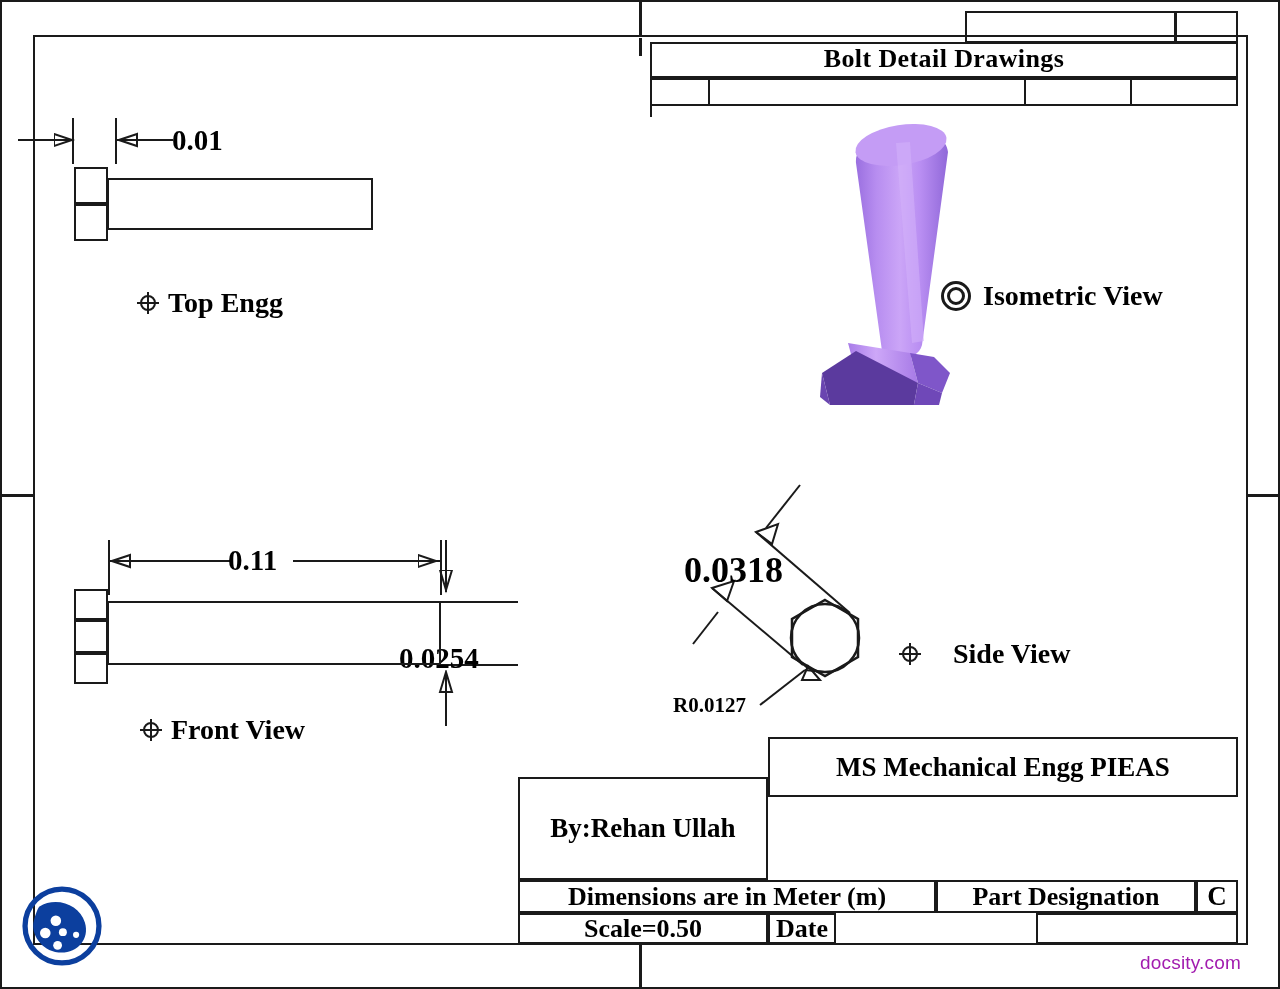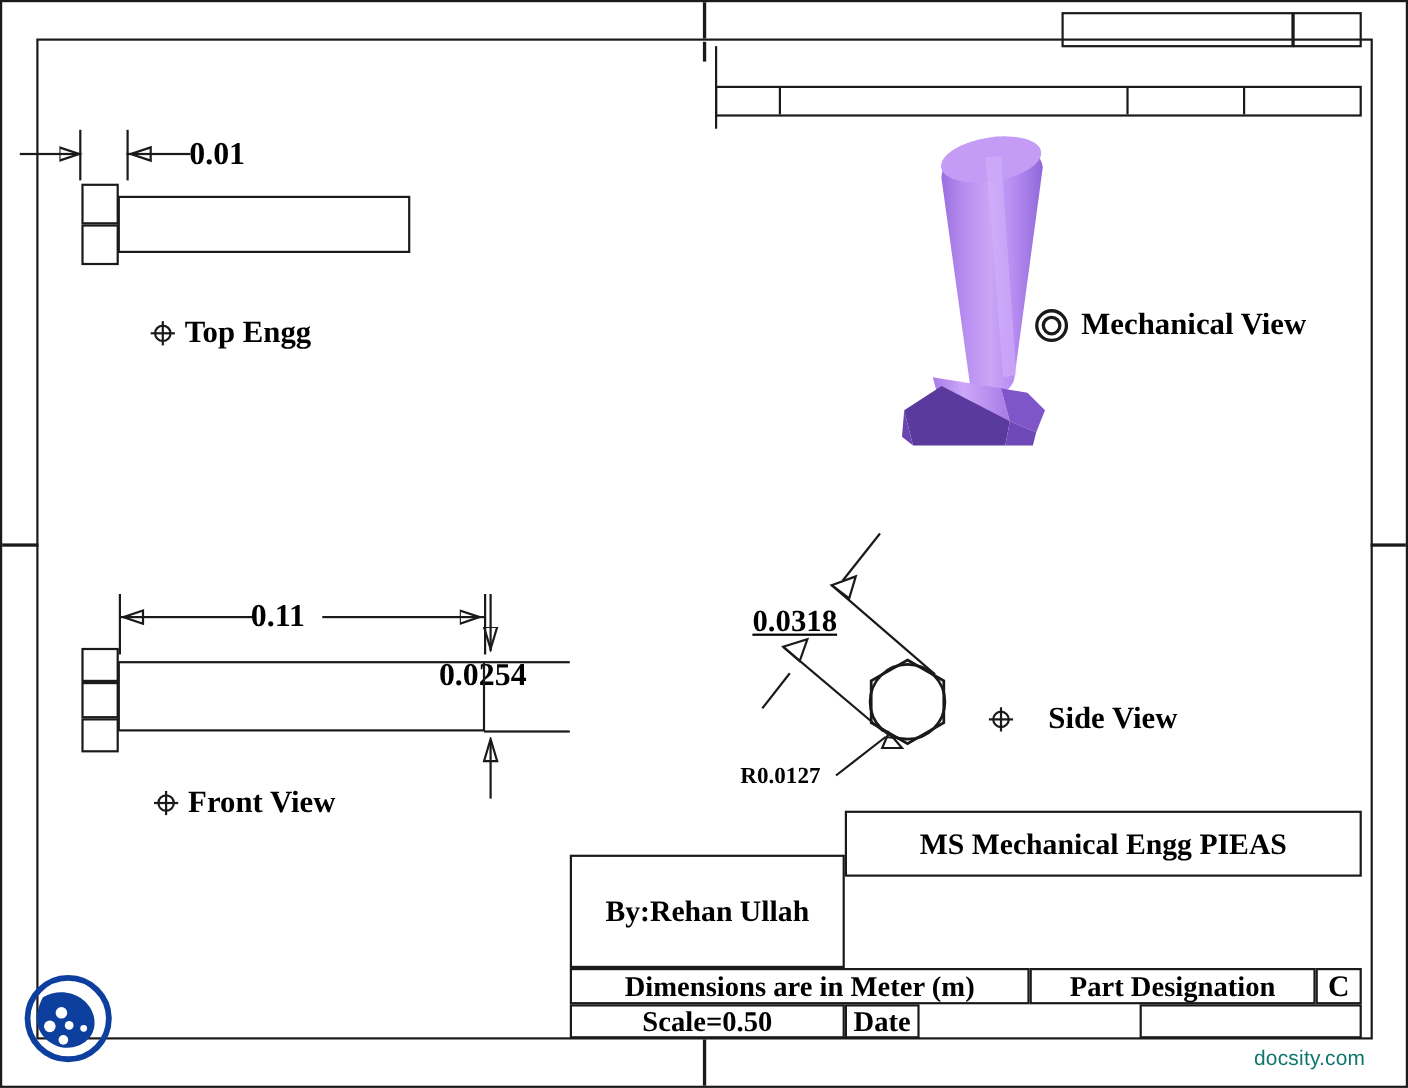--- a/index.html
+++ b/index.html
@@ -94,41 +94,44 @@
   .c-partdes  {left:418px;top:143px;width:260px;height:33px;font-size:26px;}
   .c-rev      {left:678px;top:143px;width:42px; height:33px;font-size:27px;}
   .c-scale    {left:0;   top:176px;width:250px;height:31px; font-size:26px;}
   .c-datelbl  {left:250px;top:176px;width:68px; height:31px;font-size:26px;}
   .c-dateval  {left:318px;top:176px;width:200px;height:31px;font-size:26px;}
   .c-blank    {left:518px;top:176px;width:202px;height:31px;}
 
   
   .brand-logo{position:absolute;left:18px;top:882px;width:88px;height:88px;}
   .brand-text{
-    position:absolute;left:1140px;top:952px;font-size:19px;color:#0f766e;
+    position:absolute;left:1140px;top:952px;font-size:19px;color:#a21caf;
     font-family:"Liberation Sans", sans-serif;letter-spacing:.2px;
   }
 </style>
 </head>
 <body>
 
 <div class="sheet">
 
   <div class="outer-border"></div>
   <div class="inner-frame"></div>
 
   <div class="tick tick-left"></div>
   <div class="tick tick-right"></div>
   <div class="tick tick-top"></div>
   <div class="tick tick-top2"></div>
   <div class="tick tick-bottom"></div>
 
   <div class="hdr-box hdr-top-a"></div>
   <div class="hdr-box hdr-top-b"></div>
 
+  <div class="title-strip">
+    <span class="title-text">Bolt Detail Drawings</span>
+  </div>
 
   <div class="hdr-vline"></div>
 
   <div class="hdr-row">
     <div class="hdr-cell hc1"></div>
     <div class="hdr-cell hc2"></div>
     <div class="hdr-cell hc3"></div>
     <div class="hdr-cell hc4"></div>
   </div>
 
@@ -179,21 +182,21 @@
     <div class="ln hln" style="left:440px;top:601px;width:78px;"></div>
     <div class="ln hln" style="left:440px;top:664px;width:78px;"></div>
     <div class="ln vln" style="left:445px;top:540px;height:52px;"></div>
     <div class="ln vln" style="left:445px;top:674px;height:52px;"></div>
     <svg style="position:absolute;left:437px;top:570px;" width="18" height="24">
       <polygon points="3,0 9,20 15,0" fill="none" stroke="#1a1a1a" stroke-width="2"></polygon>
     </svg>
     <svg style="position:absolute;left:437px;top:670px;" width="18" height="24">
       <polygon points="3,22 9,2 15,22" fill="none" stroke="#1a1a1a" stroke-width="2"></polygon>
     </svg>
-    <span class="dim-text" style="left:399px;top:600px;font-size:29px;">0.0254</span>
+    <span class="dim-text" style="left:399px;top:644px;font-size:29px;">0.0254</span>
 
     <div class="box" style="left:74px;top:589px;width:34px;height:31px;"></div>
     <div class="box" style="left:74px;top:620px;width:34px;height:33px;"></div>
     <div class="box" style="left:74px;top:653px;width:34px;height:31px;"></div>
 
     <div class="box" style="left:107px;top:601px;width:334px;height:64px;"></div>
 
     <div class="view-label" style="left:140px;top:716px;font-size:28px;align-items:center;">
       <span class="ico-cross">
         <span class="bar-h"></span>
@@ -217,21 +220,21 @@
 
       <line x1="33" y1="164" x2="58" y2="132" stroke="#1a1a1a" stroke-width="2"></line>
       <line x1="52" y1="108" x2="143" y2="185" stroke="#1a1a1a" stroke-width="2"></line>
       <polygon points="52,108 74,101 67,121" fill="none" stroke="#1a1a1a" stroke-width="2"></polygon>
 
       <line x1="100" y1="225" x2="145" y2="190" stroke="#1a1a1a" stroke-width="2"></line>
       <line x1="145" y1="190" x2="164" y2="192" stroke="#1a1a1a" stroke-width="2"></line>
       <polygon points="148,186 160,200 142,200" fill="none" stroke="#1a1a1a" stroke-width="2"></polygon>
     </svg>
 
-    <span class="dim-text" style="left:684px;top:552px;font-size:28px;text-decoration:underline;">0.0318</span>
+    <span class="dim-text" style="left:684px;top:552px;font-size:36px;">0.0318</span>
     <span class="dim-text" style="left:673px;top:695px;font-size:21px;">R0.0127</span>
 
     <div class="view-label" style="left:899px;top:640px;font-size:28px;gap:32px;">
       <span class="ico-cross">
         <span class="bar-h"></span>
           <span class="bar-v"></span>
           <span class="ring"></span>
       </span>
       <span>Side View</span>
     </div>
@@ -271,21 +274,21 @@
       <polygon points="22,268 30,300 20,292" fill="#6a45b0"></polygon>
 
       <polygon points="30,300 70,325 112,310 136,312 110,330 58,332" fill="#6d47b5"></polygon>
     </svg>
 
     <div class="view-label" style="left:941px;top:281px;font-size:28px;gap:12px;">
       <span class="ico-dcirc">
         <span class="o"></span>
           <span class="i"></span>
       </span>
-      <span>Mechanical View</span>
+      <span>Isometric View</span>
     </div>
   </div>
 
   <div class="tb">
 
     <div class="cell c-org">
       <span>MS Mechanical Engg PIEAS</span>
     </div>
 
     <div class="cell c-author">

